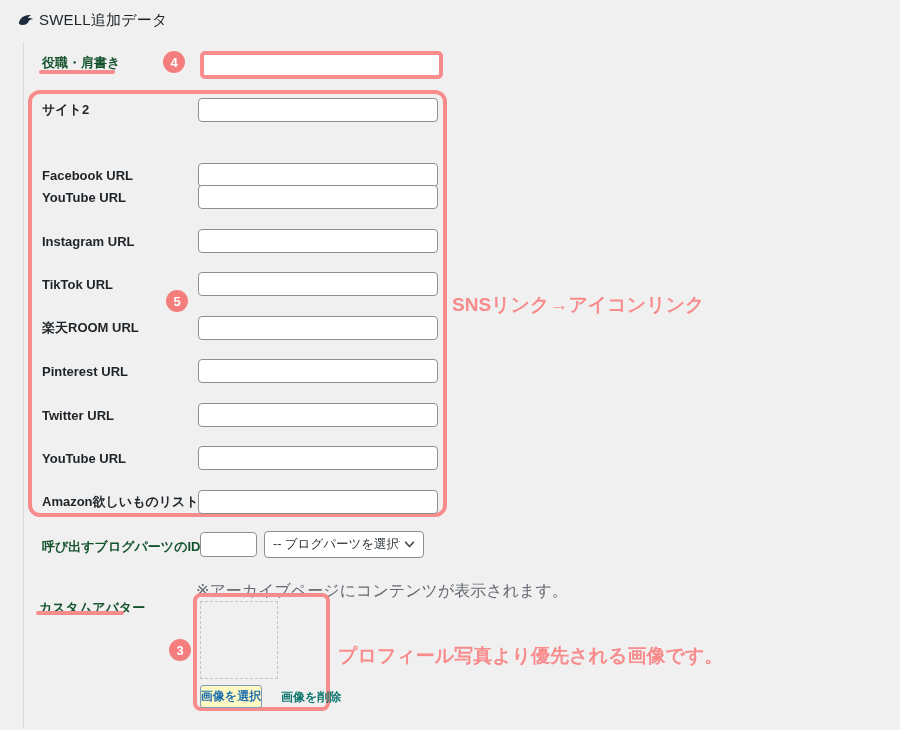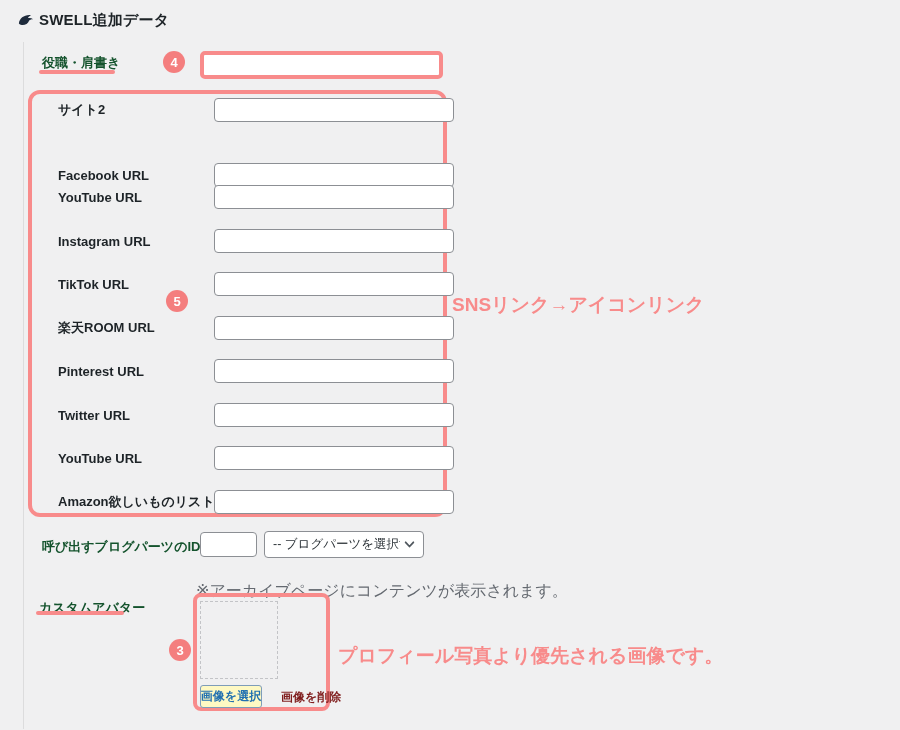--- a/index.html
+++ b/index.html
@@ -10,21 +10,21 @@
   .screen{
     position:relative;
     width:900px;height:730px;
     background:#f0f0f1;
     overflow:hidden;
   }
   
   .hdr-icon{position:absolute;left:17px;top:11px;width:18px;height:18px;}
   .hdr-title{
     position:absolute;left:39px;top:11px;
-    font-size:15px;font-weight:bold;color:#1d2327;letter-spacing:.2px;
+    font-size:15px;font-weight:normal;color:#1d2327;letter-spacing:.2px;
   }
   .v-divider{
     position:absolute;left:23px;top:42px;width:1px;height:687px;
     background:#dcdcdd;
   }
   
   .flabel{
     position:absolute;
     font-size:13px;font-weight:bold;color:#14532d;white-space:nowrap;
   }
@@ -52,21 +52,21 @@
     width:100%;height:100%;border:none;border-radius:2px;
     box-sizing:border-box;background:transparent;outline:none;
     font-size:13px;color:#2c3338;padding:0 6px;
   }
   
   .sns-box{
     position:absolute;left:28px;top:90px;width:419px;height:427px;
     box-sizing:border-box;border:4px solid #f88b8b;border-radius:12px;
   }
   .sns-row{
-    position:absolute;left:16px;height:24px;width:100%;
+    position:absolute;left:0;height:24px;width:100%;
     display:flex;align-items:center;
   }
   .sns-row .row-label{
     position:absolute;left:10px;
     font-size:13px;font-weight:bold;color:#1d2327;white-space:nowrap;
   }
   .sns-row input{
     position:absolute;left:166px;width:240px;height:24px;
   }
   .pink-note{
@@ -97,21 +97,21 @@
   }
   .avatar-select-btn{
     position:absolute;left:3px;top:88px;width:62px;height:23px;
     box-sizing:border-box;background:#fef9c3;border:1px solid #7e9db9;
     border-radius:3px;color:#2271b1;font-size:12px;font-weight:bold;
     display:flex;align-items:center;justify-content:center;cursor:pointer;
     font-family:inherit;white-space:nowrap;
   }
   .avatar-delete-link{
     position:absolute;left:84px;top:92px;
-    font-size:12px;font-weight:bold;color:#7f1d1d;cursor:pointer;
+    font-size:12px;font-weight:bold;color:#0f766e;cursor:pointer;
     text-decoration:none;white-space:nowrap;
   }
 </style>
 </head>
 <body>
 
 <div class="screen">
 
   <svg class="hdr-icon" viewBox="0 0 24 24">
     <path fill="#1e2b3c" d="M2.5 16.5 C3.5 9.5, 10 4.5, 18.5 5.5 C16.5 6.6, 15.2 7.8, 14.6 9.4 C17.2 8.8, 19.5 9.4, 21.5 11 C18.8 10.9, 17.2 11.6, 16.1 13 C14.6 17.2, 9.5 19.8, 5 18.4 C3.9 18 3 17.4 2.5 16.5 Z"></path>

